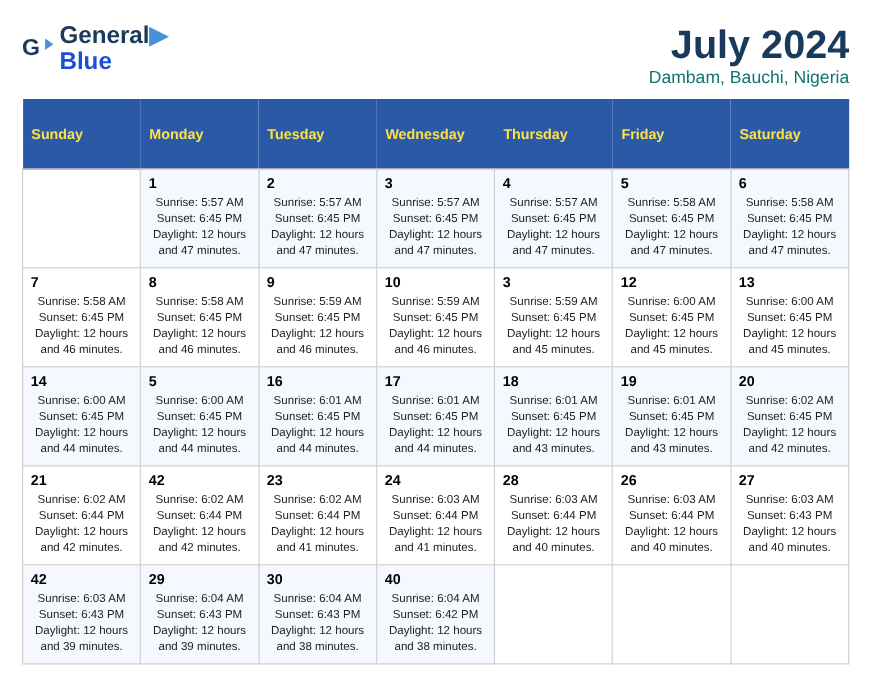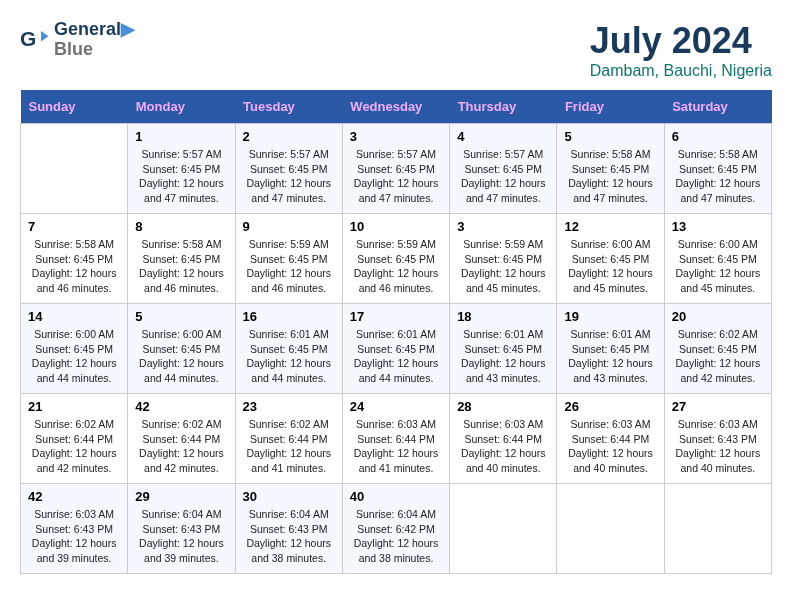--- a/index.html
+++ b/index.html
@@ -14,55 +14,55 @@
       display: flex;
       justify-content: space-between;
       align-items: flex-start;
       margin-bottom: 10px;
     }
     .logo {
       display: flex;
       align-items: center;
     }
     .logo-text {
-      font-size: 18px;
+      font-size: 22px;
       font-weight: bold;
       color: #1a3a5c;
       line-height: 1.1;
     }
     .logo-text span {
       color: #4a90d9;
     }
     .logo-icon {
       width: 30px;
       height: 30px;
       margin-right: 4px;
     }
     .title-block {
-      text-align: left;
+      text-align: right;
     }
     .month-year {
       font-size: 36px;
       font-weight: bold;
       color: #1a3a5c;
     }
     .location {
       font-size: 16px;
       color: #0f766e;
     }
     table {
       width: 100%;
       border-collapse: collapse;
       font-size: 11px;
     }
     thead tr th {
       background-color: #2a5aa7;
-      color: #f0abfc;
+      color: #fde047;
       text-align: left;
-      padding: 9px 8px;
+      padding: 24px 8px;
       font-size: 13px;
       font-weight: bold;
     }
     tbody tr td {
       border: 1px solid #ccc;
       padding: 5px 7px;
       vertical-align: top;
       width: calc(100% / 7);
       height: 90px;
     }
@@ -95,21 +95,21 @@
 <body>
 
 <div class="header">
   <div class="logo">
     <svg class="logo-icon" viewBox="0 0 40 40">
       <text x="0" y="28" font-size="28" font-weight="bold" fill="#1a3a5c">G</text>
       <polygon points="28,8 38,15 28,22" fill="#4a90d9"></polygon>
     </svg>
     <div class="logo-text">
       <div>General<span>▶</span></div>
-      <div style="color:#737373">Blue</div>
+      <div style="color:#1d4ed8">Blue</div>
     </div>
   </div>
   <div class="title-block">
     <div class="month-year">July 2024</div>
     <div class="location">Dambam, Bauchi, Nigeria</div>
   </div>
 </div>
 
 <table>
   <thead>

